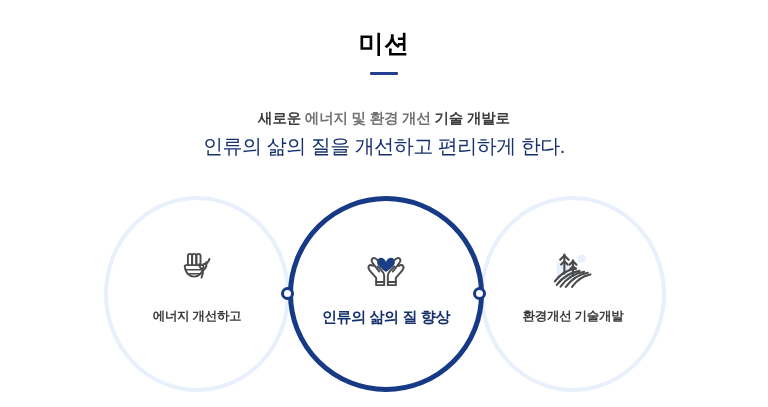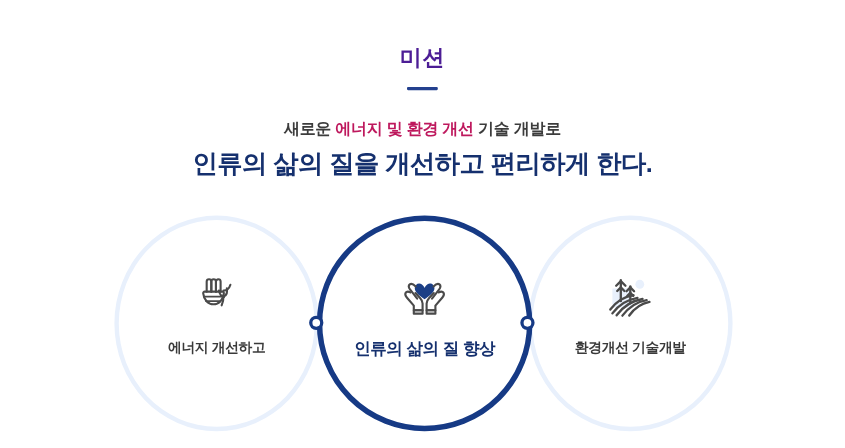--- a/index.html
+++ b/index.html
@@ -24,26 +24,26 @@
 
   
   .heading-block {
     position: absolute;
     top: 28px;
     left: 0;
     width: 768px;
     text-align: center;
   }
   .section-title {
-    font-size: 20px;
+    font-size: 25px;
     font-weight: 700;
-    color: #4c1d95;
+    color: #000000;
     letter-spacing: 0.5px;
     line-height: 1.2;
-    margin: 13px;
+    margin: 0;
   }
   .title-underline {
     width: 28px;
     height: 3px;
     background: #23408e;
     margin: 14px auto 0 auto;
     border-radius: 1px;
   }
 
   
@@ -56,26 +56,26 @@
   }
   .subtitle-line-1 {
     font-size: 14.5px;
     font-weight: 600;
     color: #3c3c3c;
     line-height: 1.45;
     letter-spacing: -0.2px;
     white-space: nowrap;
   }
   .subtitle-line-1 .accent {
-    color: #be185d;
+    color: #737373;
     font-weight: 700;
   }
   .subtitle-line-2 {
-    font-size: 23px;
-    font-weight: 700;
+    font-size: 20px;
+    font-weight: 400;
     color: #15306e;
     line-height: 1.5;
     letter-spacing: -0.5px;
     white-space: nowrap;
     margin-top: 2px;
   }
 
   
   .circles-stage {
     position: absolute;

